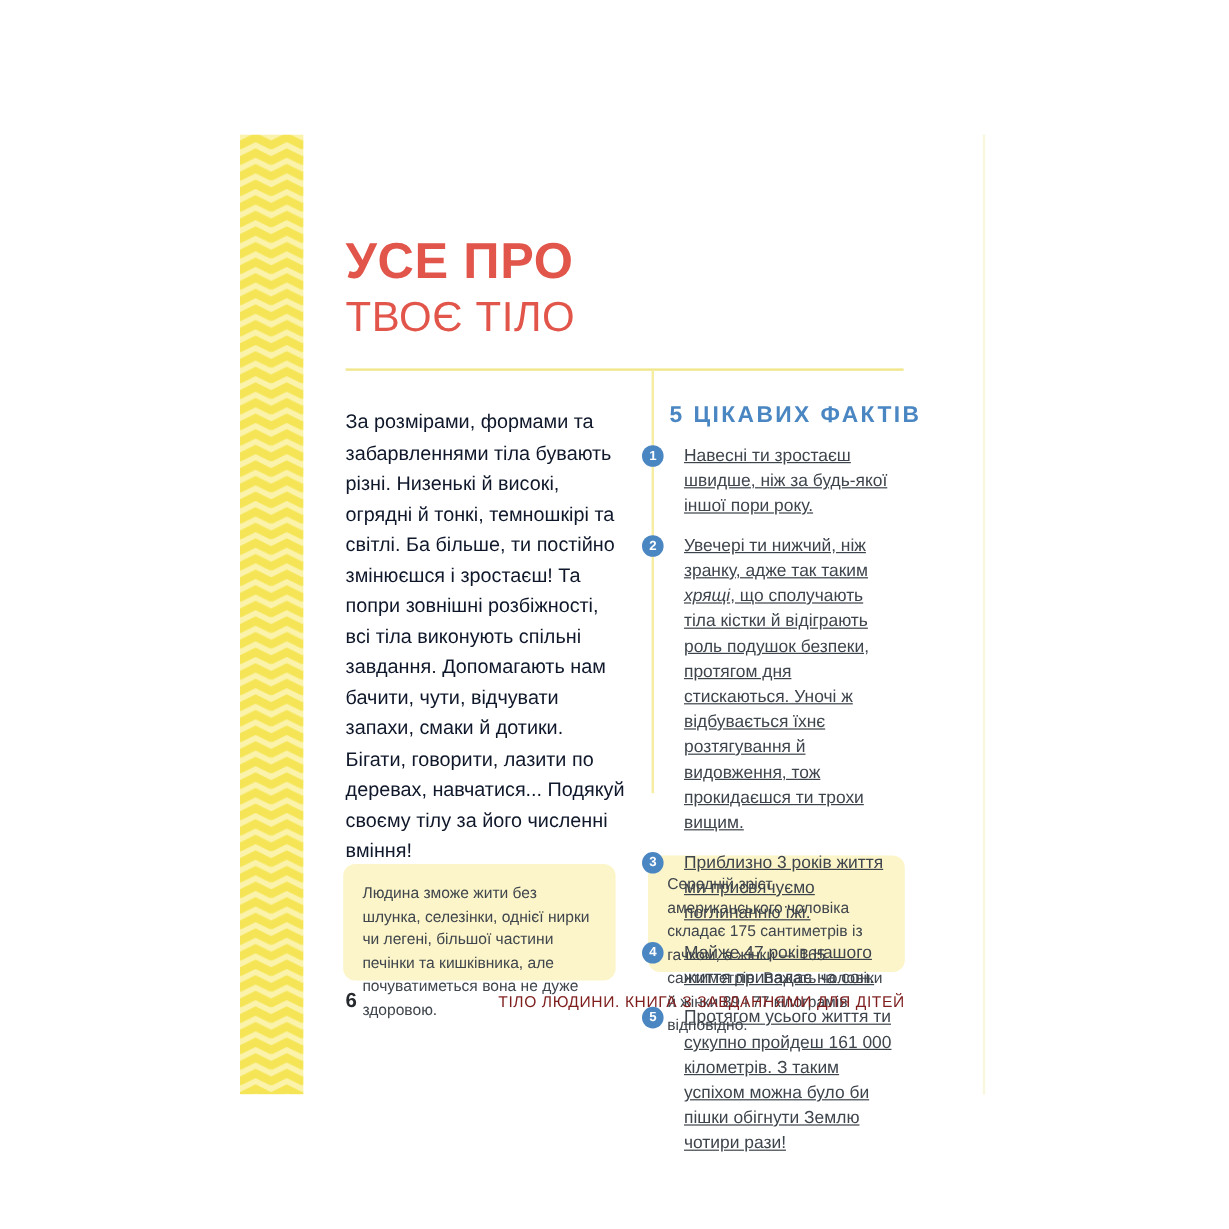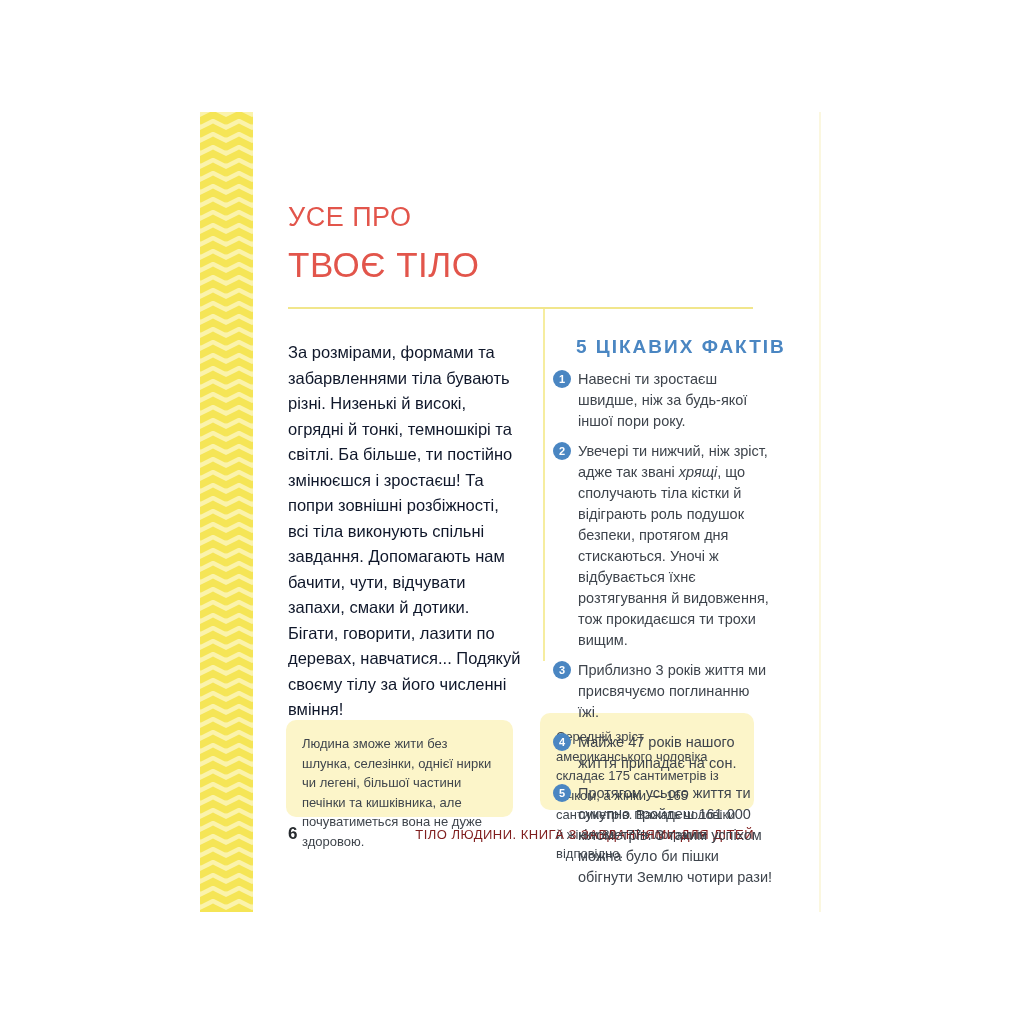--- a/index.html
+++ b/index.html
@@ -25,21 +25,21 @@
     background: #fbf7df;
   }
 
   .title-block {
     position: absolute;
     left: 288px; top: 194px;
     color: #e2554b;
     line-height: 47px;
     letter-spacing: 0.5px;
   }
-  .title-line1 { display: block; font-size: 27px; font-weight: 400; }
+  .title-line1 { display: block; font-size: 42px; font-weight: 700; }
   .title-line2 { display: block; font-size: 35px; font-weight: 400; }
 
   .h-rule {
     position: absolute;
     left: 288px; top: 307px;
     width: 465px; height: 2px;
     background: #f1e68c;
   }
   .v-rule {
     position: absolute;
@@ -53,41 +53,41 @@
     position: absolute;
     left: 288px; top: 340px;
     width: 234px;
     font-size: 16.5px;
     line-height: 25.5px;
     color: #0f172a;
   }
 
   .facts {
     position: absolute;
-    left: 576px; top: 336px;
+    left: 558px; top: 336px;
     width: 200px;
     z-index: 1;
   }
   .facts-heading {
     font-size: 19px;
     font-weight: 700;
     letter-spacing: 2px;
     color: #4a86c2;
     margin-bottom: 11px;
     white-space: nowrap;
   }
   .facts-list { list-style: none; }
   .fact-item {
     position: relative;
     margin-bottom: 9px;
     font-size: 14.5px;
     line-height: 21px;
     color: #3e444c;
   }
-  .fact-item p { margin: 2px; }
+  .fact-item p { margin: 12px; text-decoration: underline; }
   .fact-badge {
     position: absolute;
     left: -23px; top: 1px;
     width: 18px; height: 18px;
     border-radius: 50%;
     background: #4a86c2;
     color: #ffffff;
     font-size: 11px;
     font-weight: 700;
     display: flex;
@@ -154,21 +154,21 @@
 
 <section class="facts">
   <h2 class="facts-heading">5 ЦІКАВИХ ФАКТІВ</h2>
   <ol class="facts-list" id="facts-list">
       <li class="fact-item">
         <span class="fact-badge">1</span>
         <p><span>Навесні ти зростаєш швидше, ніж за будь-якої іншої пори року.</span></p>
       </li>
       <li class="fact-item">
         <span class="fact-badge">2</span>
-        <p><span>Увечері ти нижчий, ніж зріст, адже так звані </span><i>хрящі</i><span>, що сполучають тіла кістки й відіграють роль подушок безпеки, протягом дня стискаються. Уночі ж відбувається їхнє розтягування й видовження, тож прокидаєшся ти трохи вищим.</span></p>
+        <p><span>Увечері ти нижчий, ніж зранку, адже так таким </span><i>хрящі</i><span>, що сполучають тіла кістки й відіграють роль подушок безпеки, протягом дня стискаються. Уночі ж відбувається їхнє розтягування й видовження, тож прокидаєшся ти трохи вищим.</span></p>
       </li>
       <li class="fact-item">
         <span class="fact-badge">3</span>
         <p><span>Приблизно 3 років життя ми присвячуємо поглинанню їжі.</span></p>
       </li>
       <li class="fact-item">
         <span class="fact-badge">4</span>
         <p><span>Майже 47 років нашого життя припадає на сон.</span></p>
       </li>
       <li class="fact-item">

